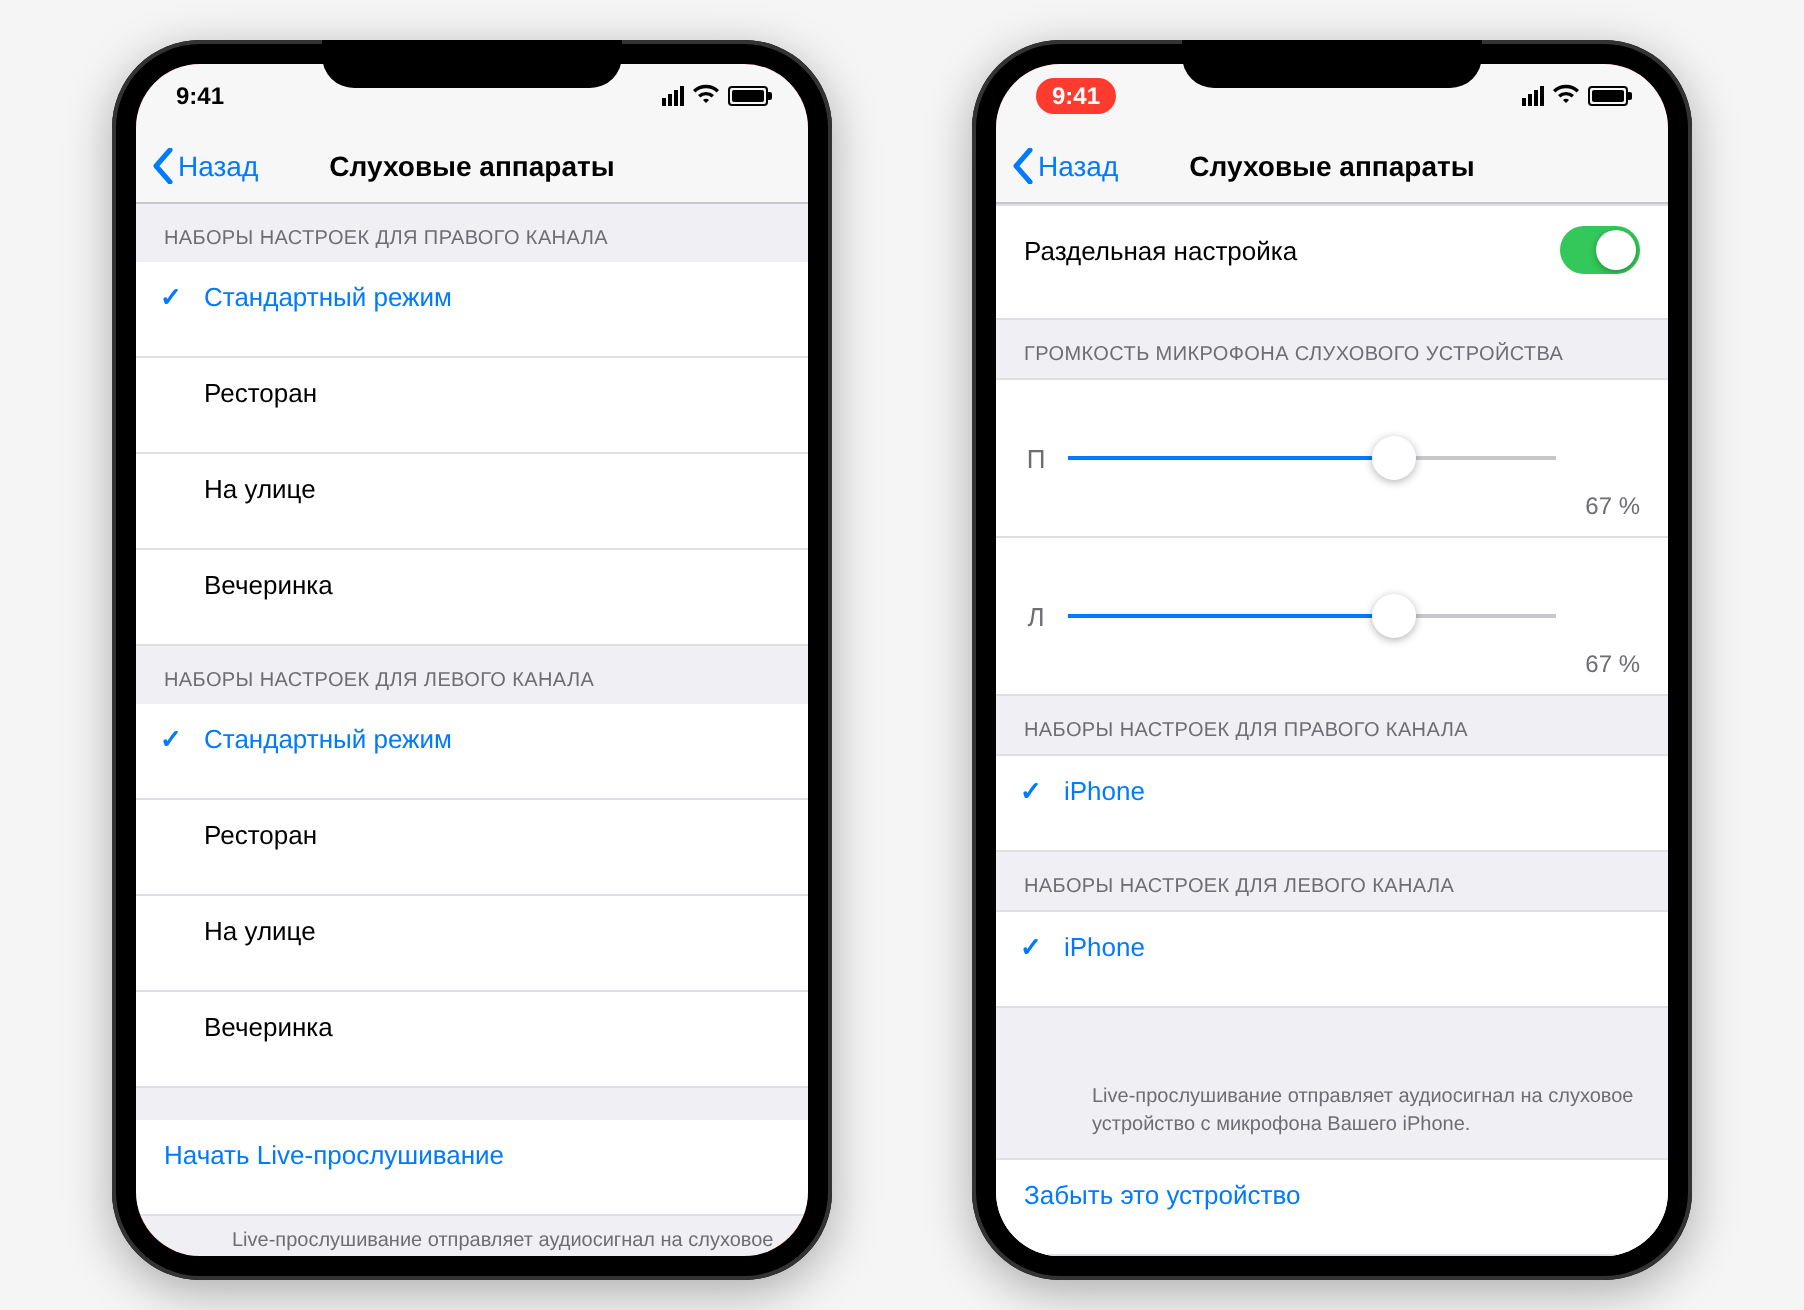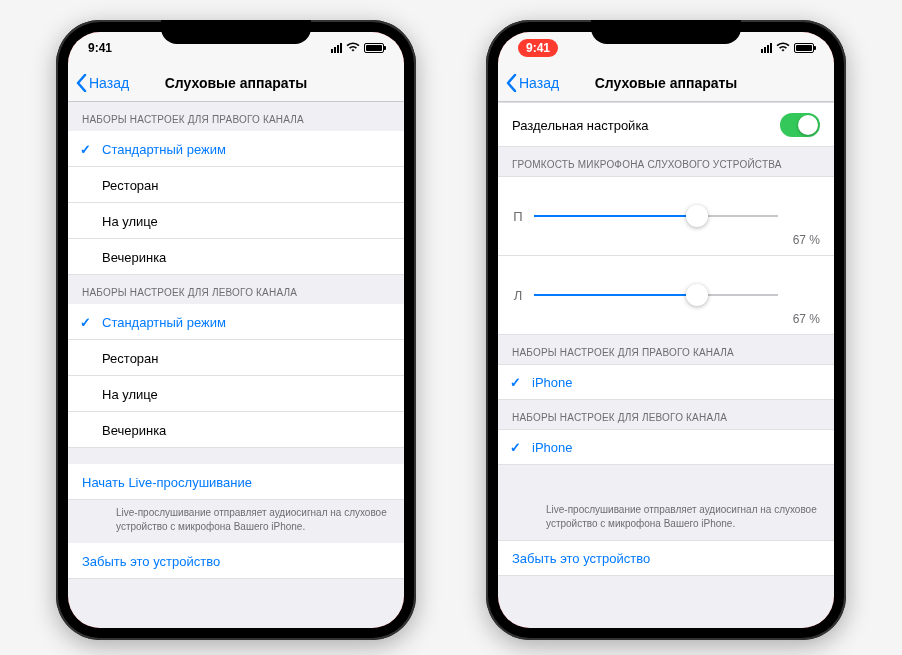--- a/index.html
+++ b/index.html
@@ -93,21 +93,21 @@
   .section-header {
     font-size: 10px;
     color: #6d6d72;
     padding: 12px 14px 6px;
     text-transform: uppercase;
     letter-spacing: .2px;
   }
   .row {
     background: #fff;
     border-bottom: 1px solid #e0e0e4;
-    padding: 10px 14px 9px 34px;
+    padding: 10px 14px 22px 34px;
     font-size: 13px;
     display: flex;
     align-items: center;
     position: relative;
     min-height: 36px;
   }
   .row:first-of-type { border-top: 1px solid #e0e0e4; }
   .row.selected { color: #007aff; }
   .row.selected::before {
     content: "✓";

